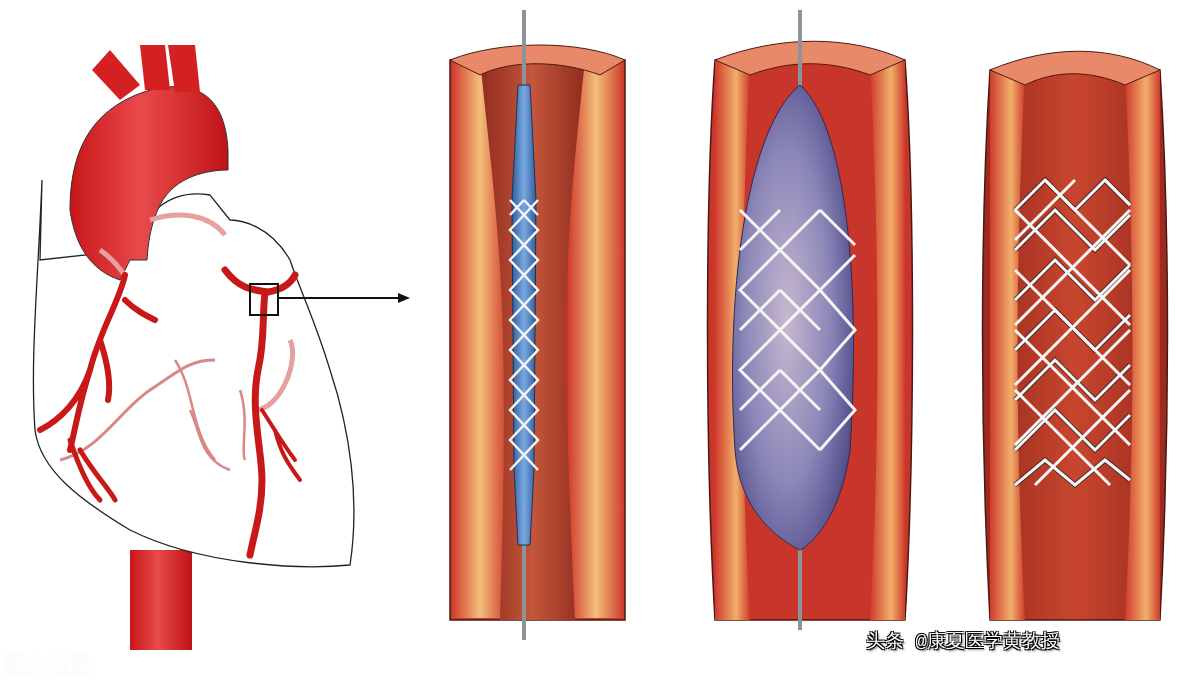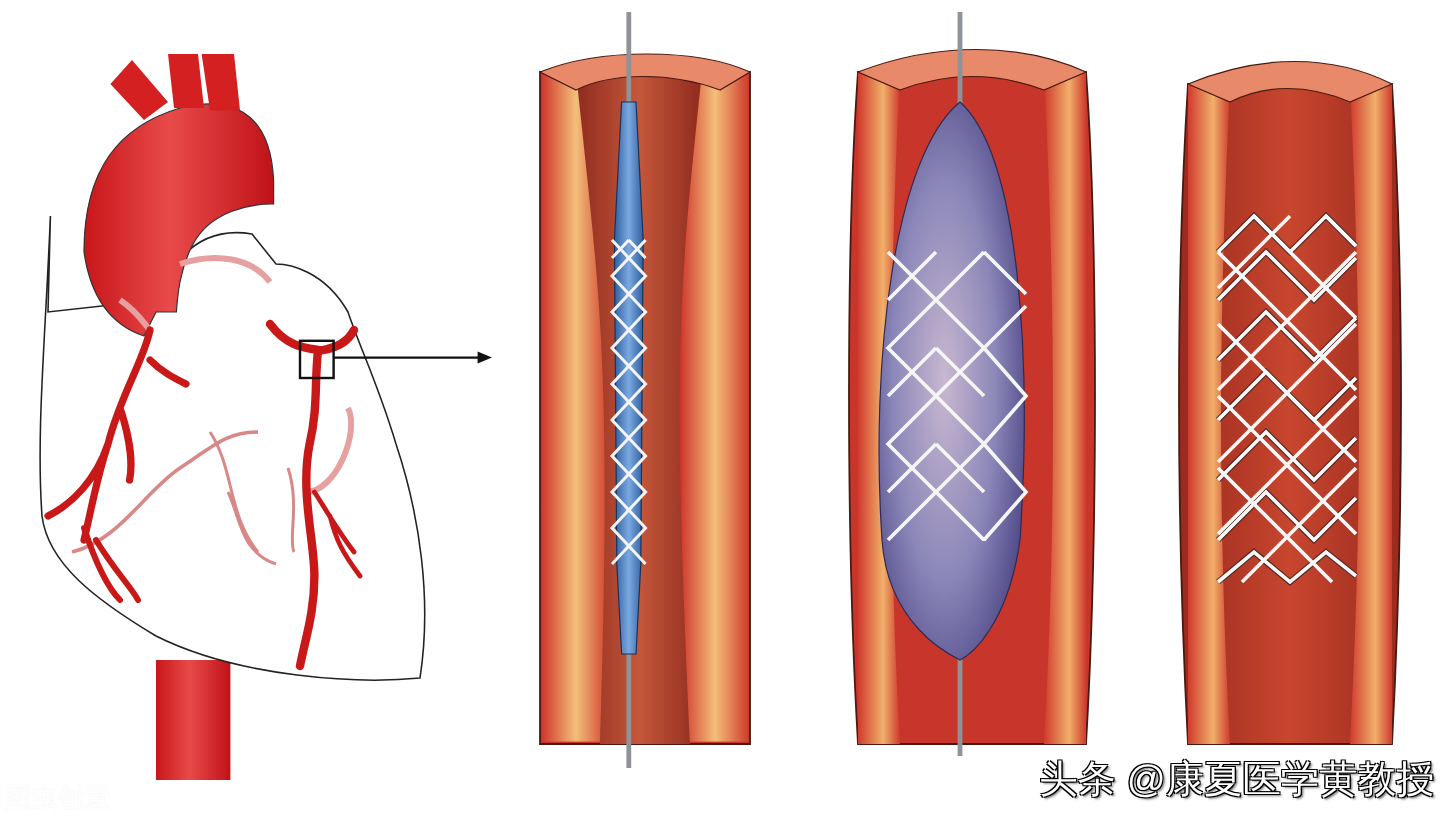--- a/index.html
+++ b/index.html
@@ -4,23 +4,23 @@
 <style>
   html, body { margin: 0; padding: 0; background: #ffffff; }
   body { width: 1200px; height: 684px; position: relative; overflow: hidden; font-family: "DejaVu Sans", sans-serif; }
   .panel { position: absolute; }
   #heart-panel { left: 0; top: 30px; width: 420px; height: 620px; }
   #stage1 { left: 440px; top: 0; width: 200px; height: 684px; }
   #stage2 { left: 700px; top: 0; width: 220px; height: 684px; }
   #stage3 { left: 960px; top: 30px; width: 220px; height: 620px; }
   .watermark-main {
     position: absolute; left: 866px; top: 628px;
-    font-size: 32px; color: #ffffff; letter-spacing: 0px; white-space: nowrap;
+    font-size: 19px; color: #ffffff; letter-spacing: 0px; white-space: nowrap;
     text-shadow: 1px 1px 0 #000, -1px 1px 0 #000, 1px -1px 0 #000, -1px -1px 0 #000, 2px 2px 2px rgba(0,0,0,0.6);
-    font-family: Liberation Sans, sans-serif;
+    font-family: Liberation Mono, monospace;
   }
   .watermark-corner {
     position: absolute; left: 4px; top: 650px; font-size: 22px; font-weight: bold;
     color: rgba(255,255,255,0.9); text-shadow: 0 0 1px rgba(0,0,0,0.08);
     font-family: "DejaVu Sans", sans-serif;
   }
   svg { display: block; }
 </style>
 </head>
 <body>

